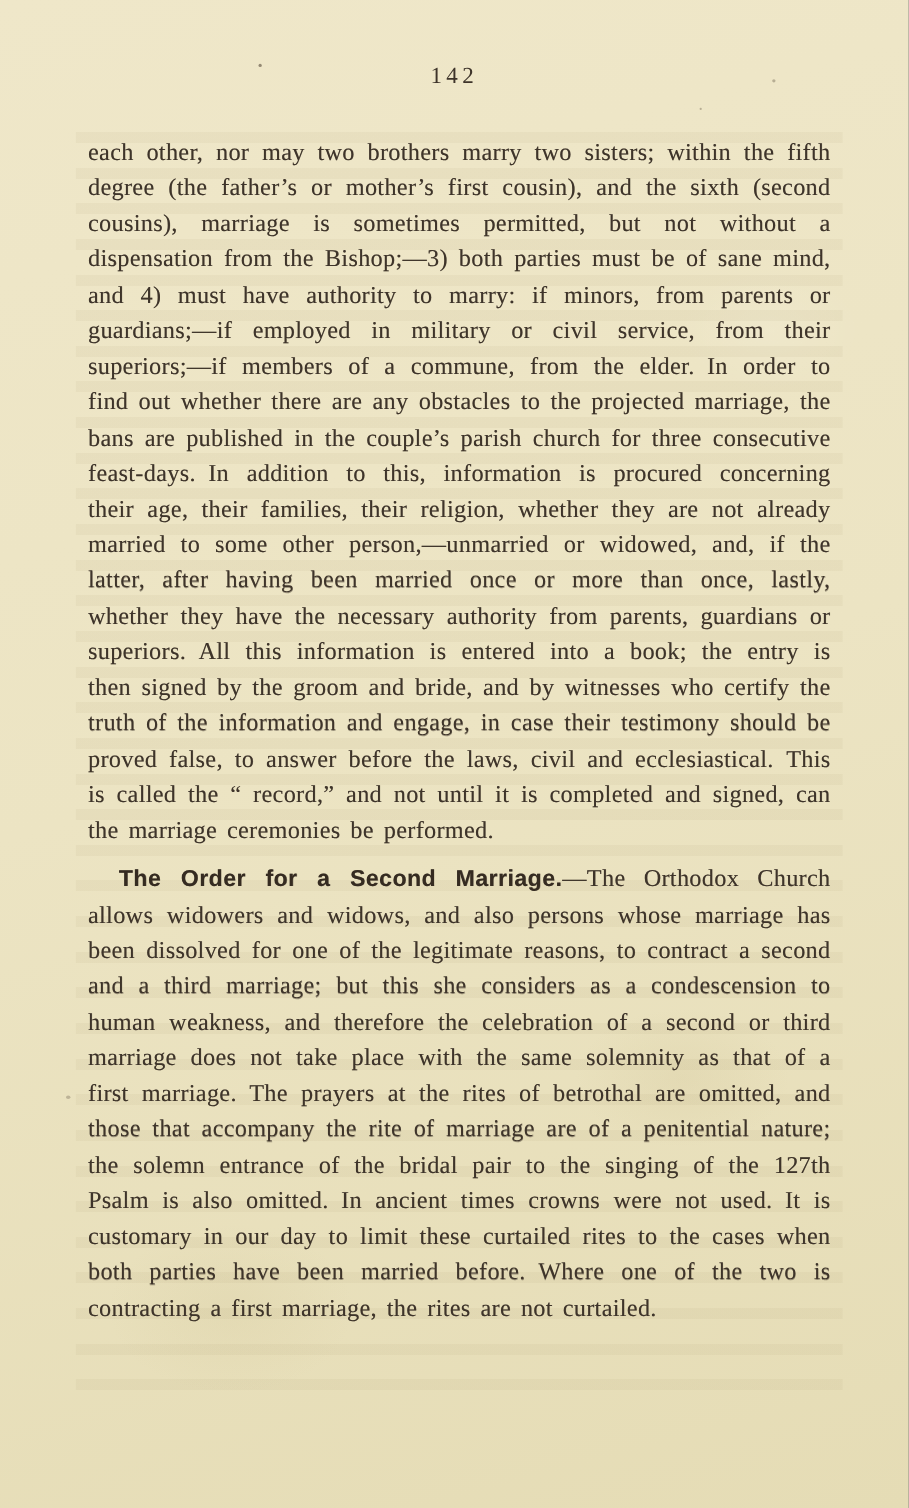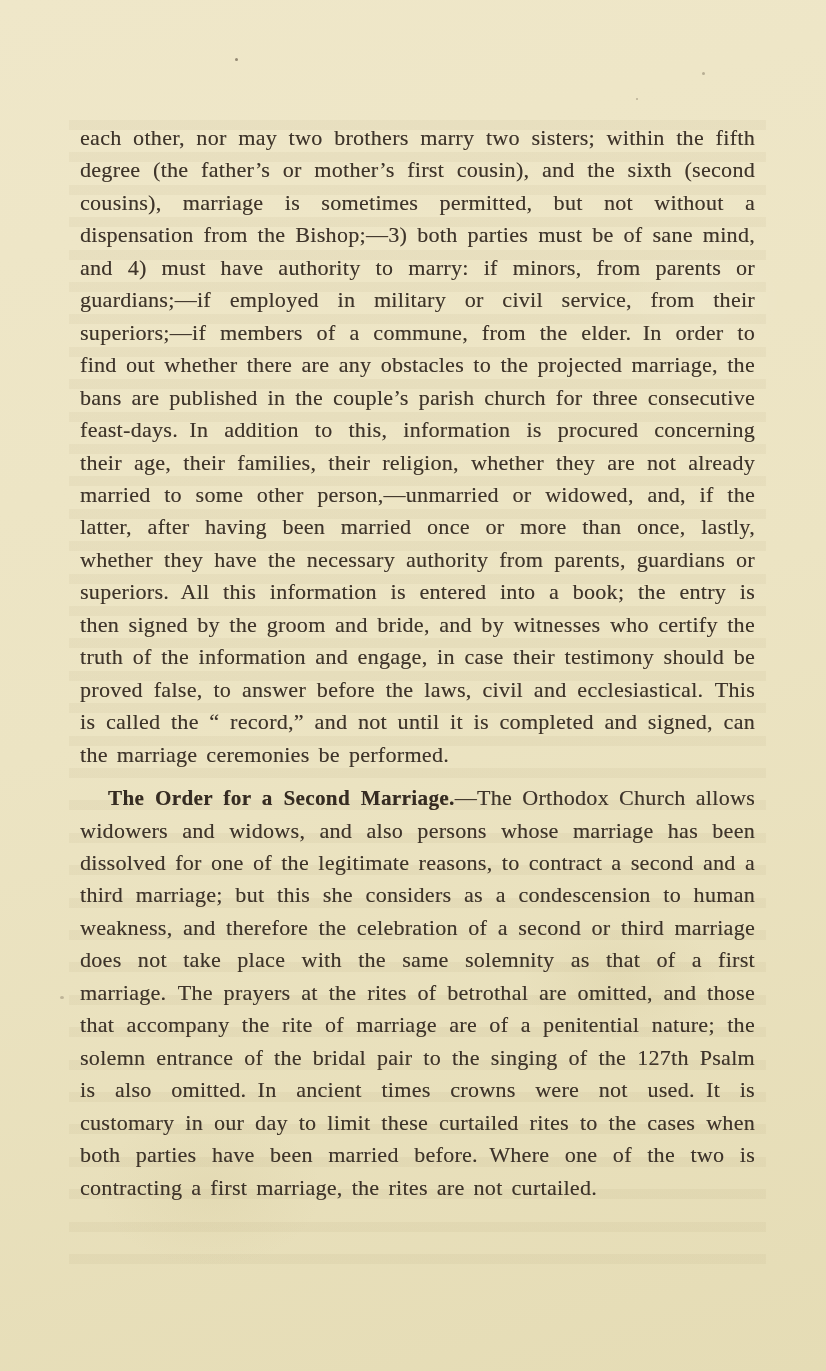--- a/index.html
+++ b/index.html
@@ -57,21 +57,21 @@
     letter-spacing: 0.3px;
     word-spacing: 3.2px;
     text-align: justify;
     text-shadow: 0.2px 0.2px 0.3px rgba(62,52,42,0.45);
   }
   .para { margin: 11px; }
   .para.continued { text-indent: 0; }
   .para.indented  { text-indent: 28px; }
 
   .lead {
-    font-family: Liberation Serif, serif;
+    font-family: Liberation Sans, sans-serif;
     font-weight: 700;
     font-size: 21px;
     letter-spacing: 0.4px;
     word-spacing: 4px;
     color: var(--heading_ink);
     text-shadow: 0.3px 0.3px 0.3px rgba(53,43,33,0.5);
   }
 
   .speck {
     position: absolute;
@@ -83,20 +83,21 @@
   .speck.s2 { left: 702px; top: 72px;  width: 3px; height: 3px; opacity: .6; }
   .speck.s3 { left: 636px; top: 98px;  width: 2px; height: 2px; opacity: .6; }
   .speck.s4 { left: 103px; top: 238px; width: 3px; height: 3px; opacity: .7; }
   .speck.s5 { left: 60px;  top: 996px; width: 4px; height: 3px; opacity: .5; }
 </style>
 </head>
 <body>
 
 <div class="page">
 
+  <div class="folio">142</div>
 
   <div class="body-text">
 
     <p class="para continued">each other, nor may two brothers marry two sisters; within the fifth degree (the father’s or mother’s first cousin), and the sixth (second cousins), marriage is sometimes permitted, but not without a dispensation from the Bishop;—3) both parties must be of sane mind, and 4) must have authority to marry: if minors, from parents or guardians;—if employed in military or civil service, from their superiors;—if members of a commune, from the elder. In order to find out whether there are any obstacles to the projected marriage, the bans are published in the couple’s parish church for three consecutive feast-days. In addition to this, information is procured concerning their age, their families, their religion, whether they are not already married to some other person,—unmarried or widowed, and, if the latter, after having been married once or more than once, lastly, whether they have the necessary authority from parents, guardians or superiors. All this information is entered into a book; the entry is then signed by the groom and bride, and by witnesses who certify the truth of the information and engage, in case their testimony should be proved false, to answer before the laws, civil and ecclesiastical. This is called the “ record,” and not until it is completed and signed, can the marriage ceremonies be performed.</p>
 
     <p class="para indented"><span class="lead">The Order for a Second Marriage.</span><span>—The Orthodox Church allows widowers and widows, and also persons whose marriage has been dissolved for one of the legitimate reasons, to contract a second and a third marriage; but this she considers as a condescension to human weakness, and therefore the celebration of a second or third marriage does not take place with the same solemnity as that of a first marriage. The prayers at the rites of betrothal are omitted, and those that accompany the rite of marriage are of a penitential nature; the solemn entrance of the bridal pair to the singing of the 127th Psalm is also omitted. In ancient times crowns were not used. It is customary in our day to limit these curtailed rites to the cases when both parties have been married before. Where one of the two is contracting a first marriage, the rites are not curtailed.</span></p>
 
   </div>
 
   <div class="speck s1"></div>

